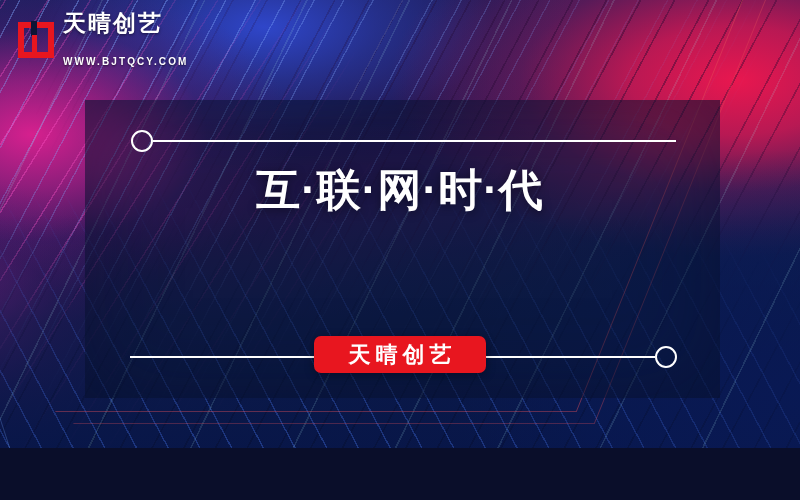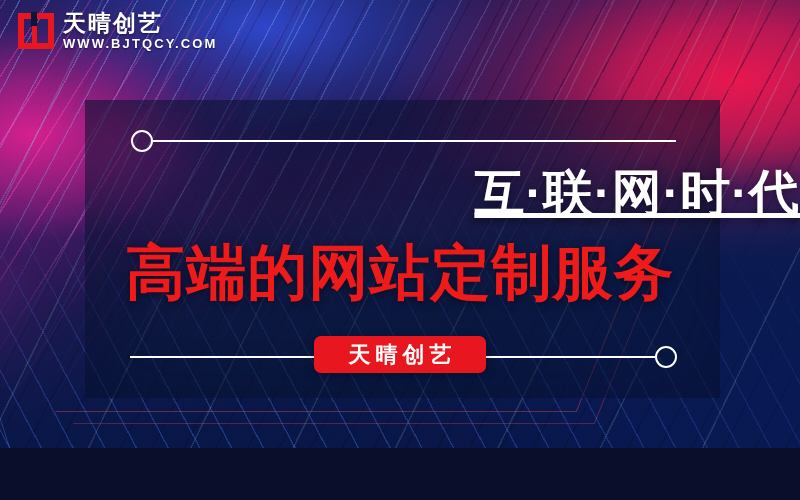--- a/index.html
+++ b/index.html
@@ -158,25 +158,26 @@
   #logo-name {
     color: #ffffff;
     font-size: 23px;
     font-weight: bold;
     letter-spacing: 2px;
     line-height: 1;
     text-shadow: 0 1px 3px rgba(0,0,0,.5);
   }
   #logo-url {
     color: #ffffff;
-    font-size: 13px;
+    font-size: 10px;
     font-weight: bold;
     letter-spacing: 2.1px;
     line-height: 1;
     text-shadow: 0 1px 2px rgba(0,0,0,.55);
+    margin-top: 20px;
   }
 
   
   .rule-row {
     position: absolute;
     display: flex;
     align-items: center;
     z-index: 30;
   }
   #rule-top { left: 131px; top: 130px; width: 545px; }
@@ -192,29 +193,28 @@
   .deco-line {
     height: 2.2px;
     background: #ffffff;
     flex: 1 1 auto;
   }
 
   
   #title-main {
     position: absolute;
     left: 0; right: 0; top: 168px;
-    text-align: right;
+    text-align: center;
     color: #ffffff;
-    font-size: 50px;
+    font-size: 44px;
     font-weight: bold;
     letter-spacing: 1px;
     line-height: 1;
     z-index: 35;
     text-shadow: 0 2px 10px rgba(0,0,0,.45);
-    text-decoration: underline;
   }
   #title-sub {
     position: absolute;
     left: 0; right: 0; top: 243px;
     text-align: center;
     color: #ef1a1a;
     font-size: 60px;
     font-weight: bold;
     letter-spacing: 1px;
     line-height: 1;
@@ -289,21 +289,20 @@
       <div id="logo-url">WWW.BJTQCY.COM</div>
     </div>
   </div>
 
   <div class="rule-row" id="rule-top">
     <div class="deco-circle"></div>
     <div class="deco-line"></div>
   </div>
 
   <div id="title-main">互·联·网·时·代</div>
-  <div id="title-sub">高端的网站定制服务</div>
 
   <div class="rule-row" id="rule-bottom">
     <div class="deco-line"></div>
     <div class="deco-circle"></div>
   </div>
 
   <div id="brand-badge">
     <span>天晴创艺</span>
   </div>
 

